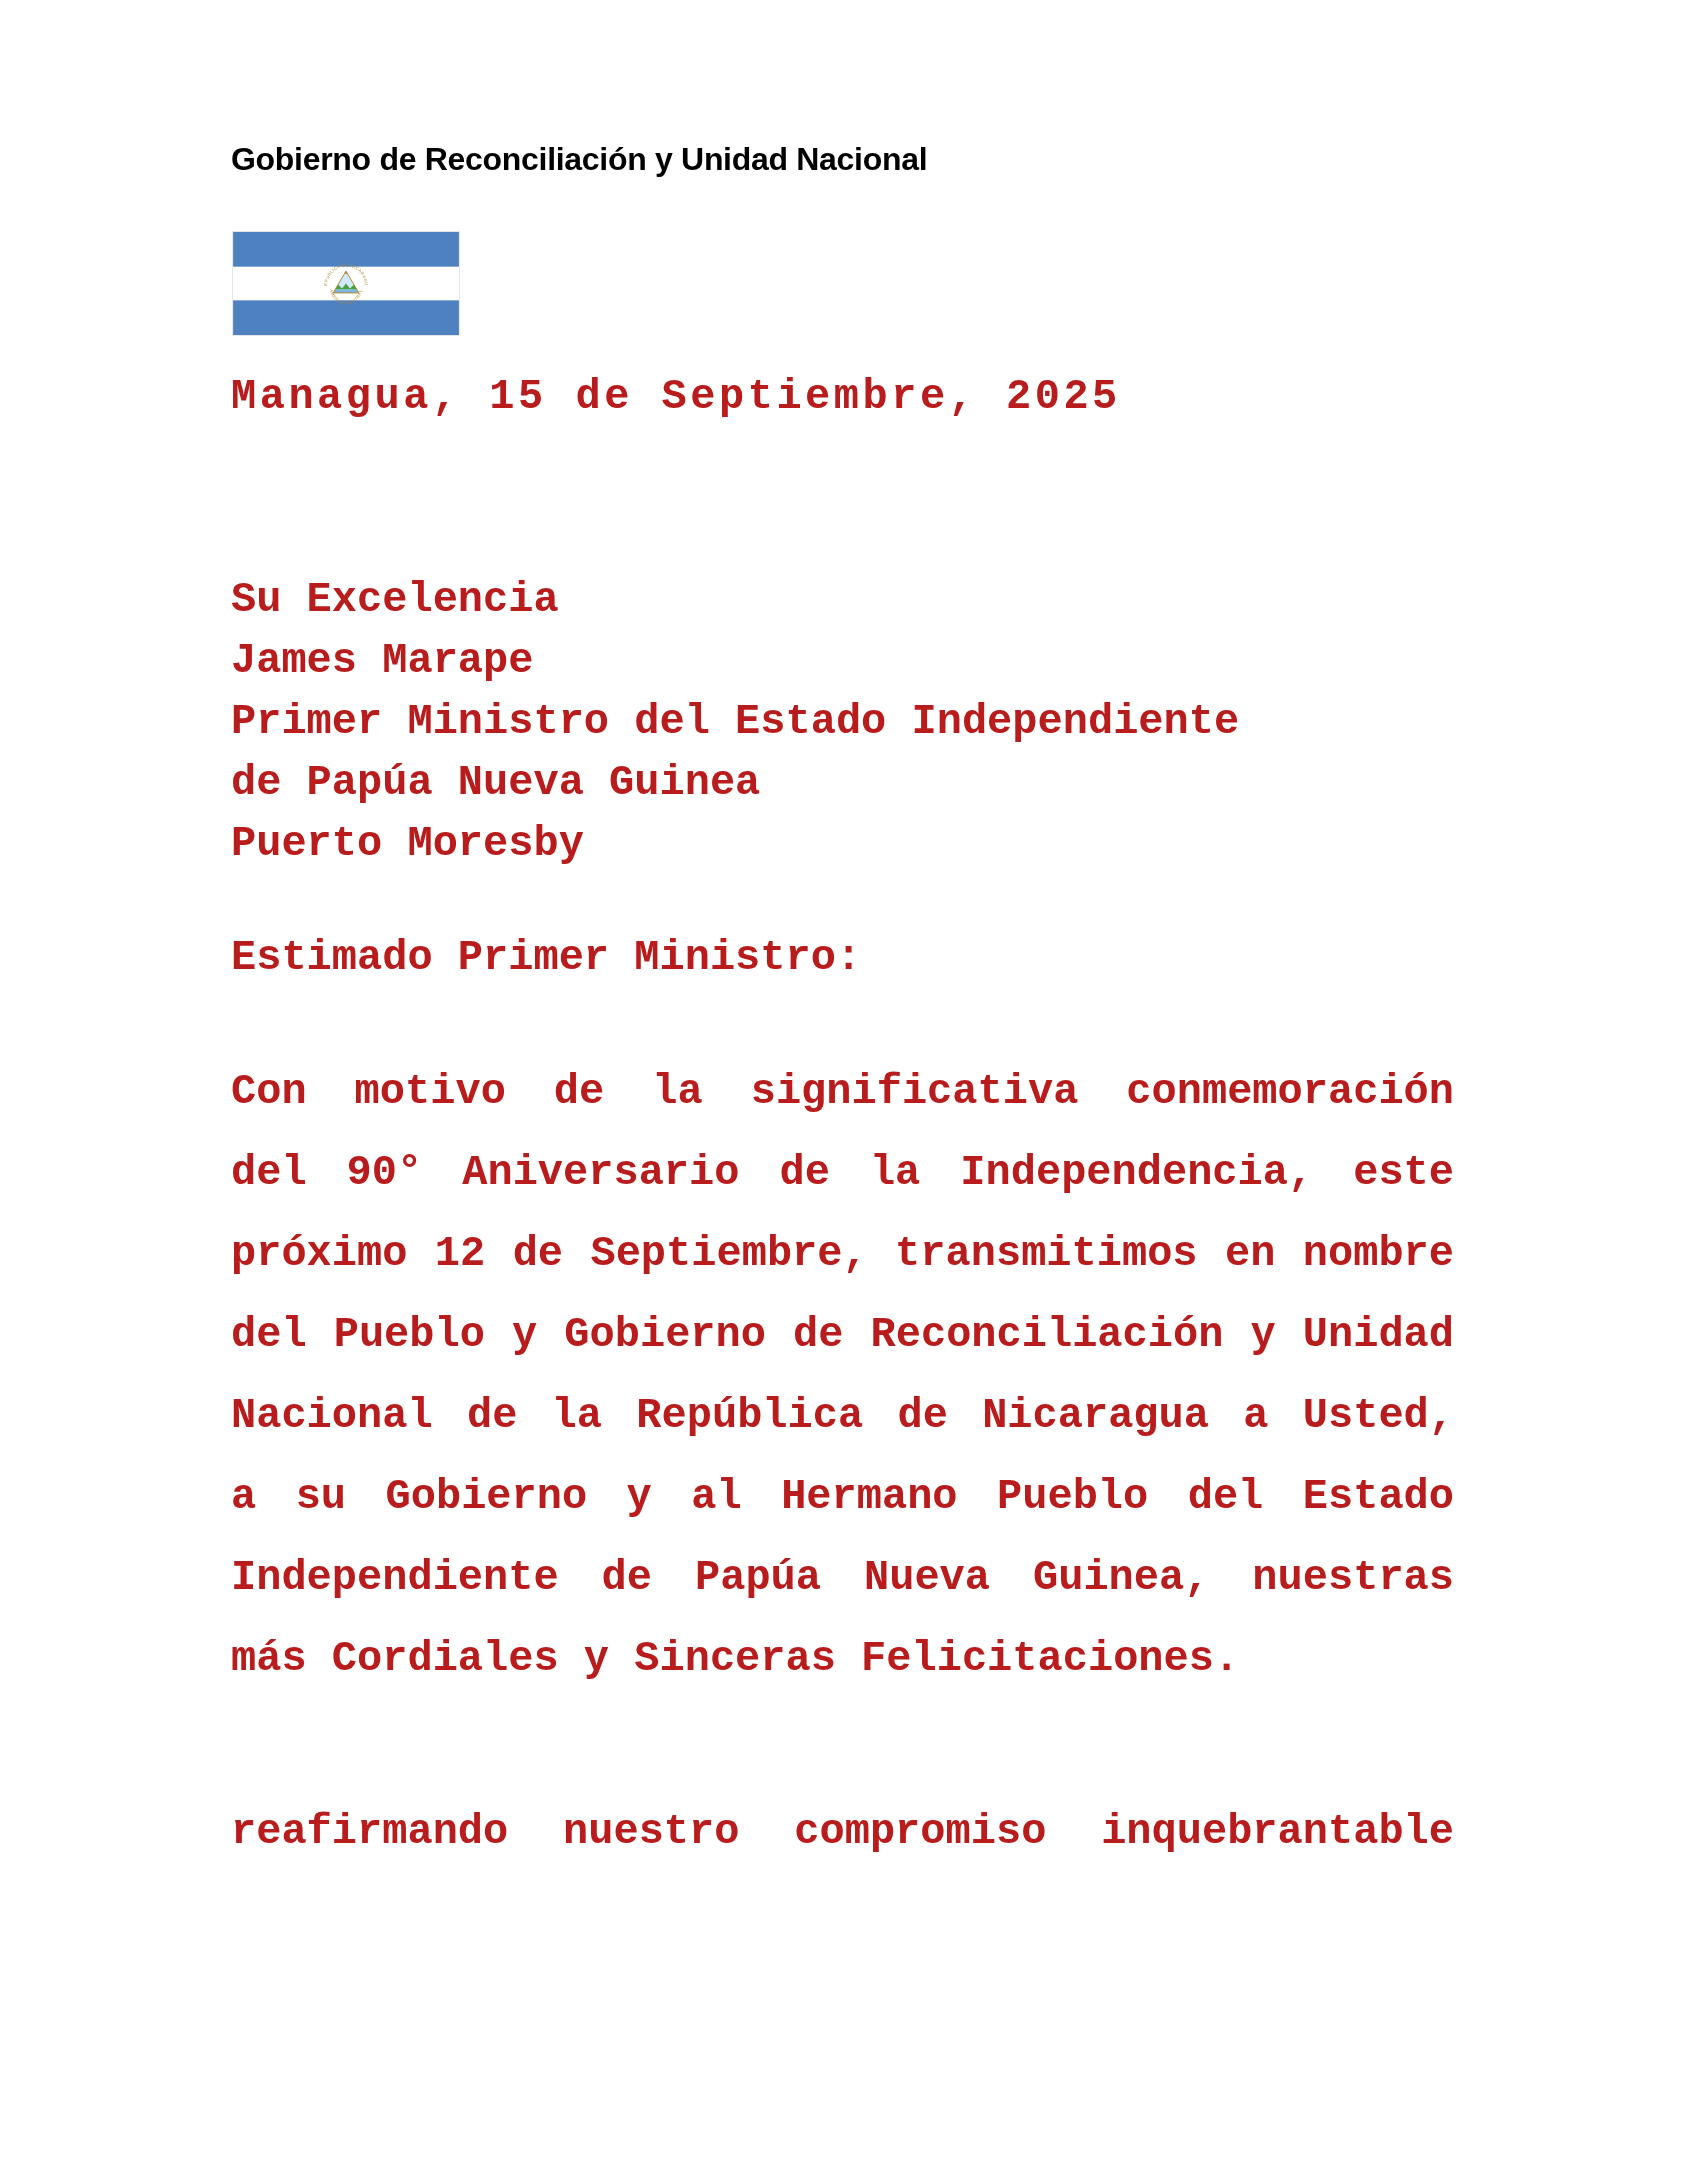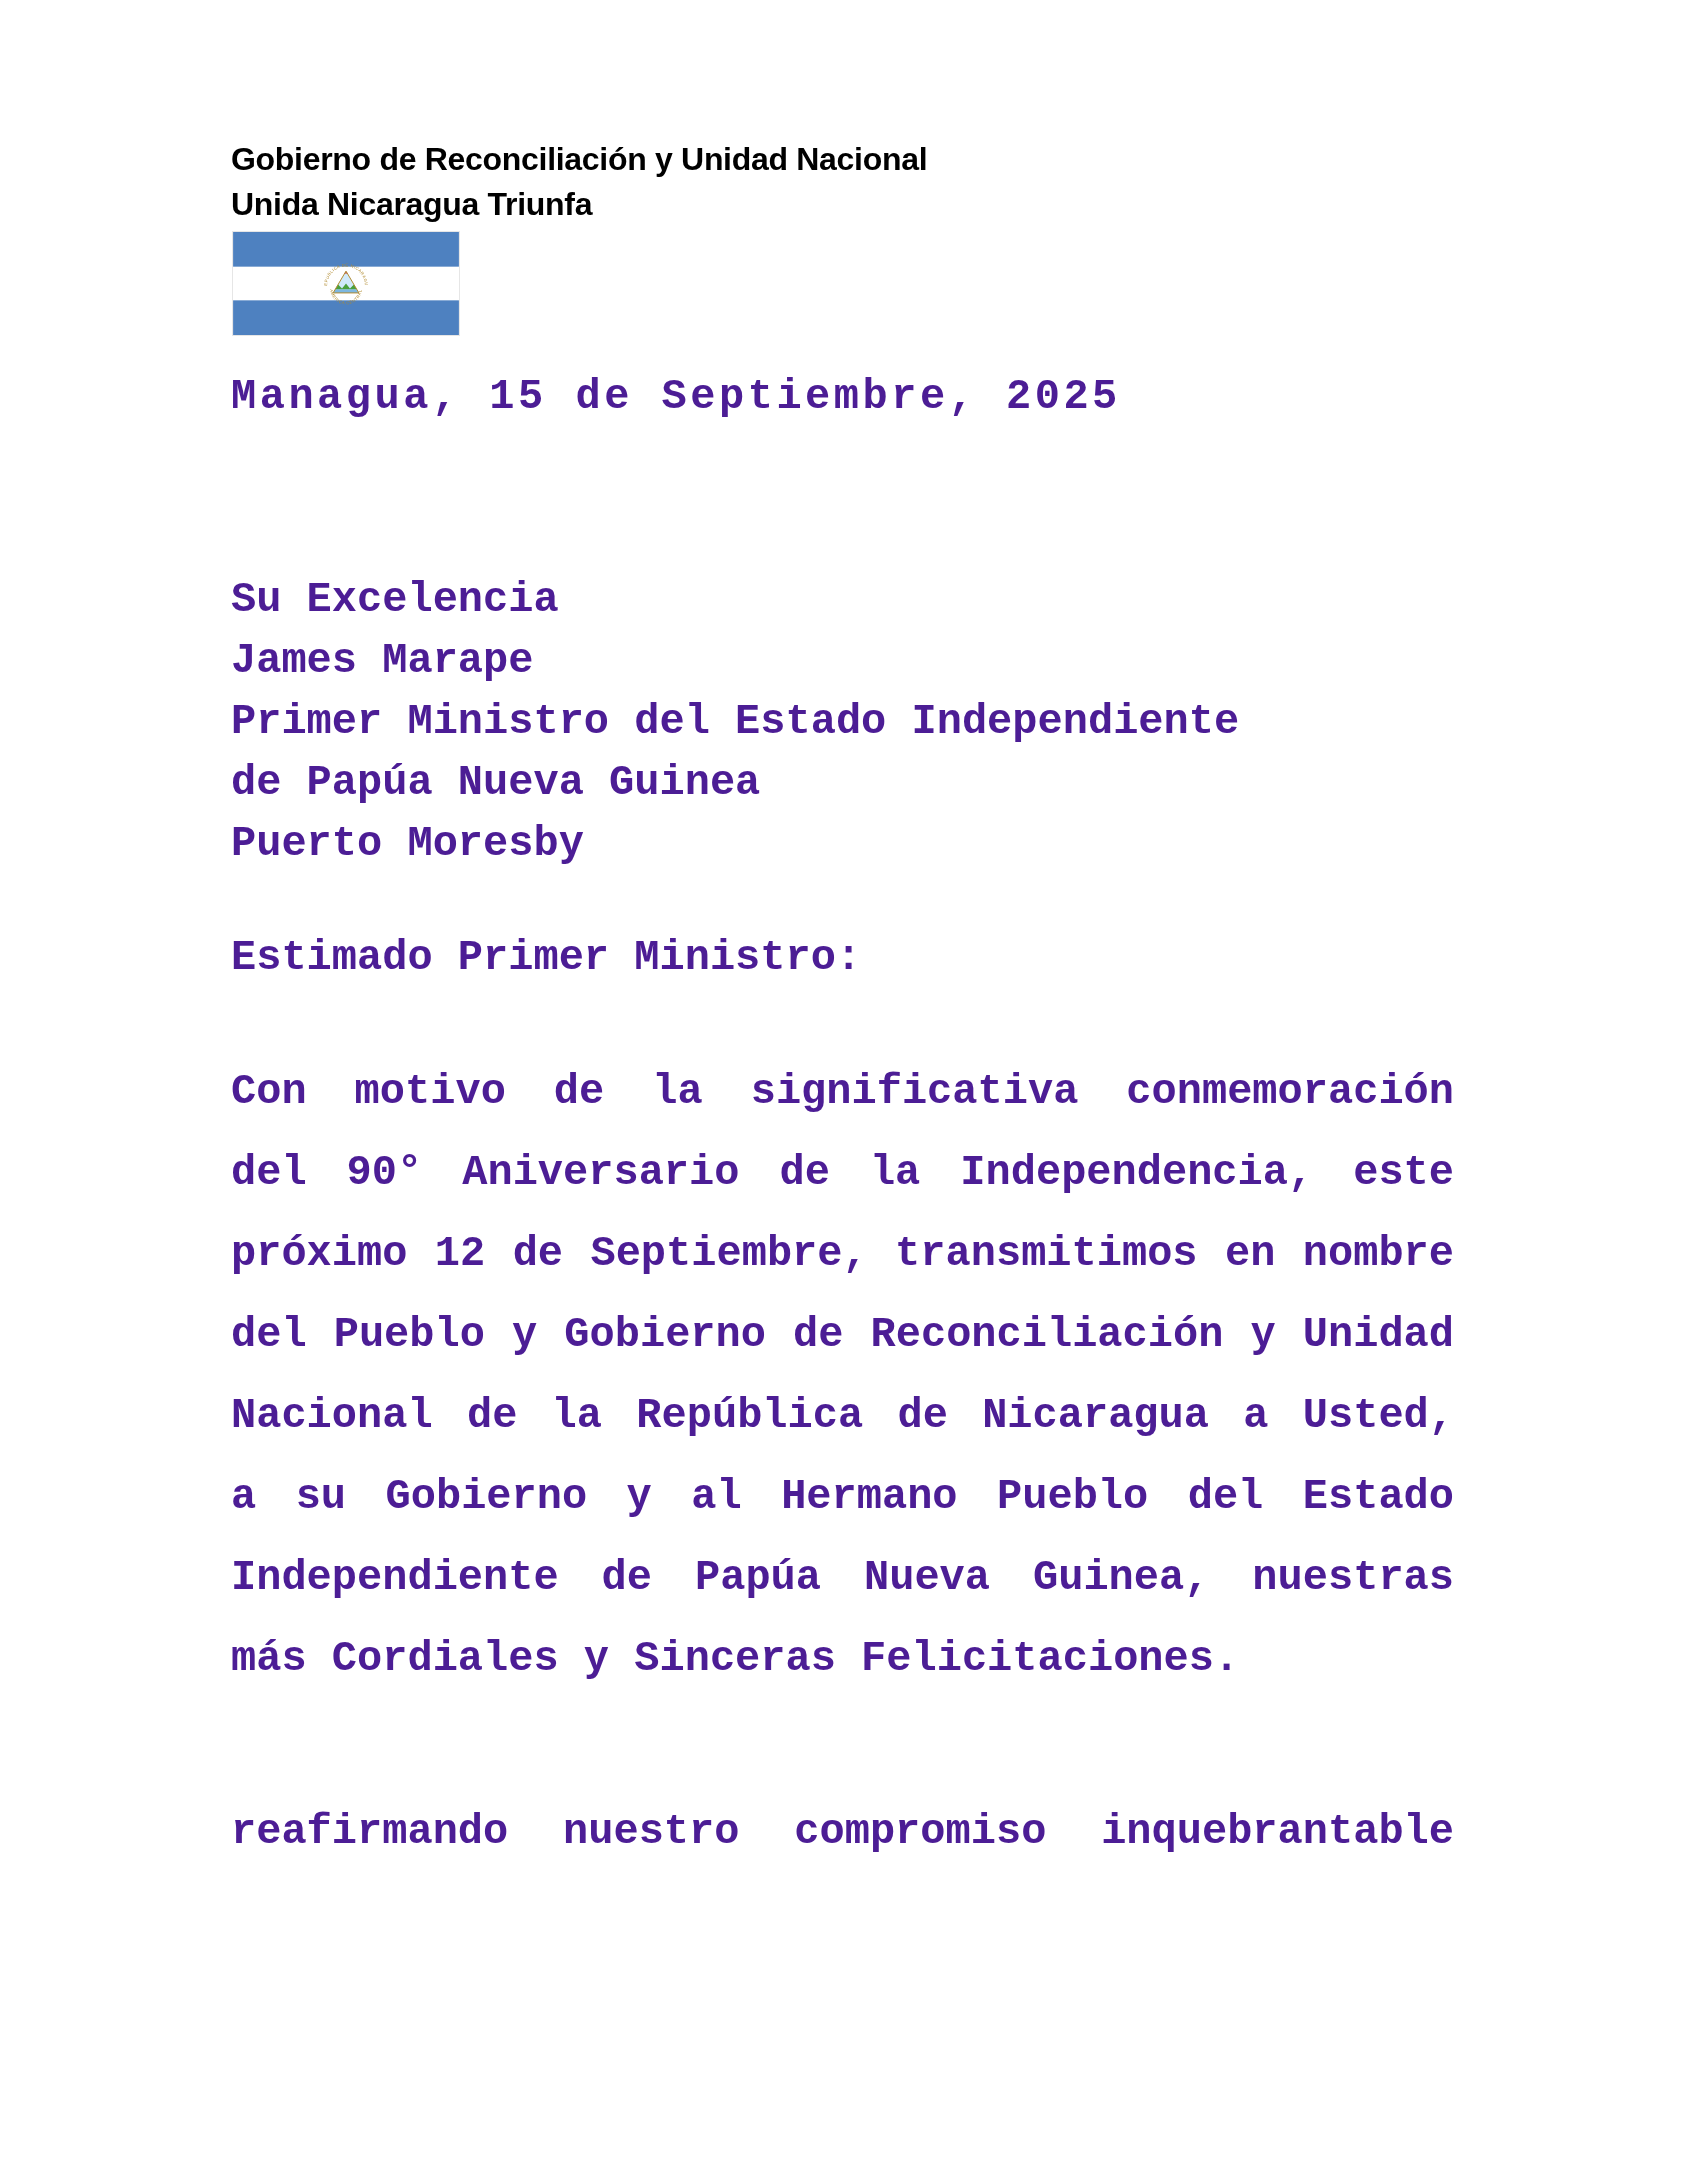--- a/index.html
+++ b/index.html
@@ -22,21 +22,21 @@
     letter-spacing: -0.3px;
     white-space: nowrap;
   }
   .flag-wrap {
     left: 233px; top: 232px;
     width: 226px; height: 103px;
     outline: 1px solid #e6e6e6;
     line-height: 0;
   }
   .mono {
-    color: #4c1d95;
+    color: #b91c1c;
     font-family: "Liberation Mono", "DejaVu Sans Mono", monospace;
     font-weight: bold;
     font-size: 42px;
   }
   .date-line {
     left: 231px; top: 372px;
     line-height: 50px;
     letter-spacing: 3.5px;
     white-space: nowrap;
   }
@@ -61,21 +61,20 @@
   .jline { text-align: justify; text-align-last: justify; text-justify: inter-word; }
   .lline { text-align: justify; text-align-last: left; }
 </style>
 </head>
 <body>
 
 <div class="page">
 
   <div class="abs header-block">
     <div>Gobierno de Reconciliación y Unidad Nacional</div>
-    <div>Unida Nicaragua Triunfa</div>
   </div>
 
   <div class="abs flag-wrap">
     <svg width="226" height="103" viewBox="0 0 228 104" xmlns="http://www.w3.org/2000/svg">
       <rect x="0" y="0" width="228" height="104" fill="#ffffff"></rect>
       <rect x="0" y="0" width="228" height="35" fill="#4e81c0"></rect>
       <rect x="0" y="69" width="228" height="35" fill="#4e81c0"></rect>
 
       <g>
         <defs>

